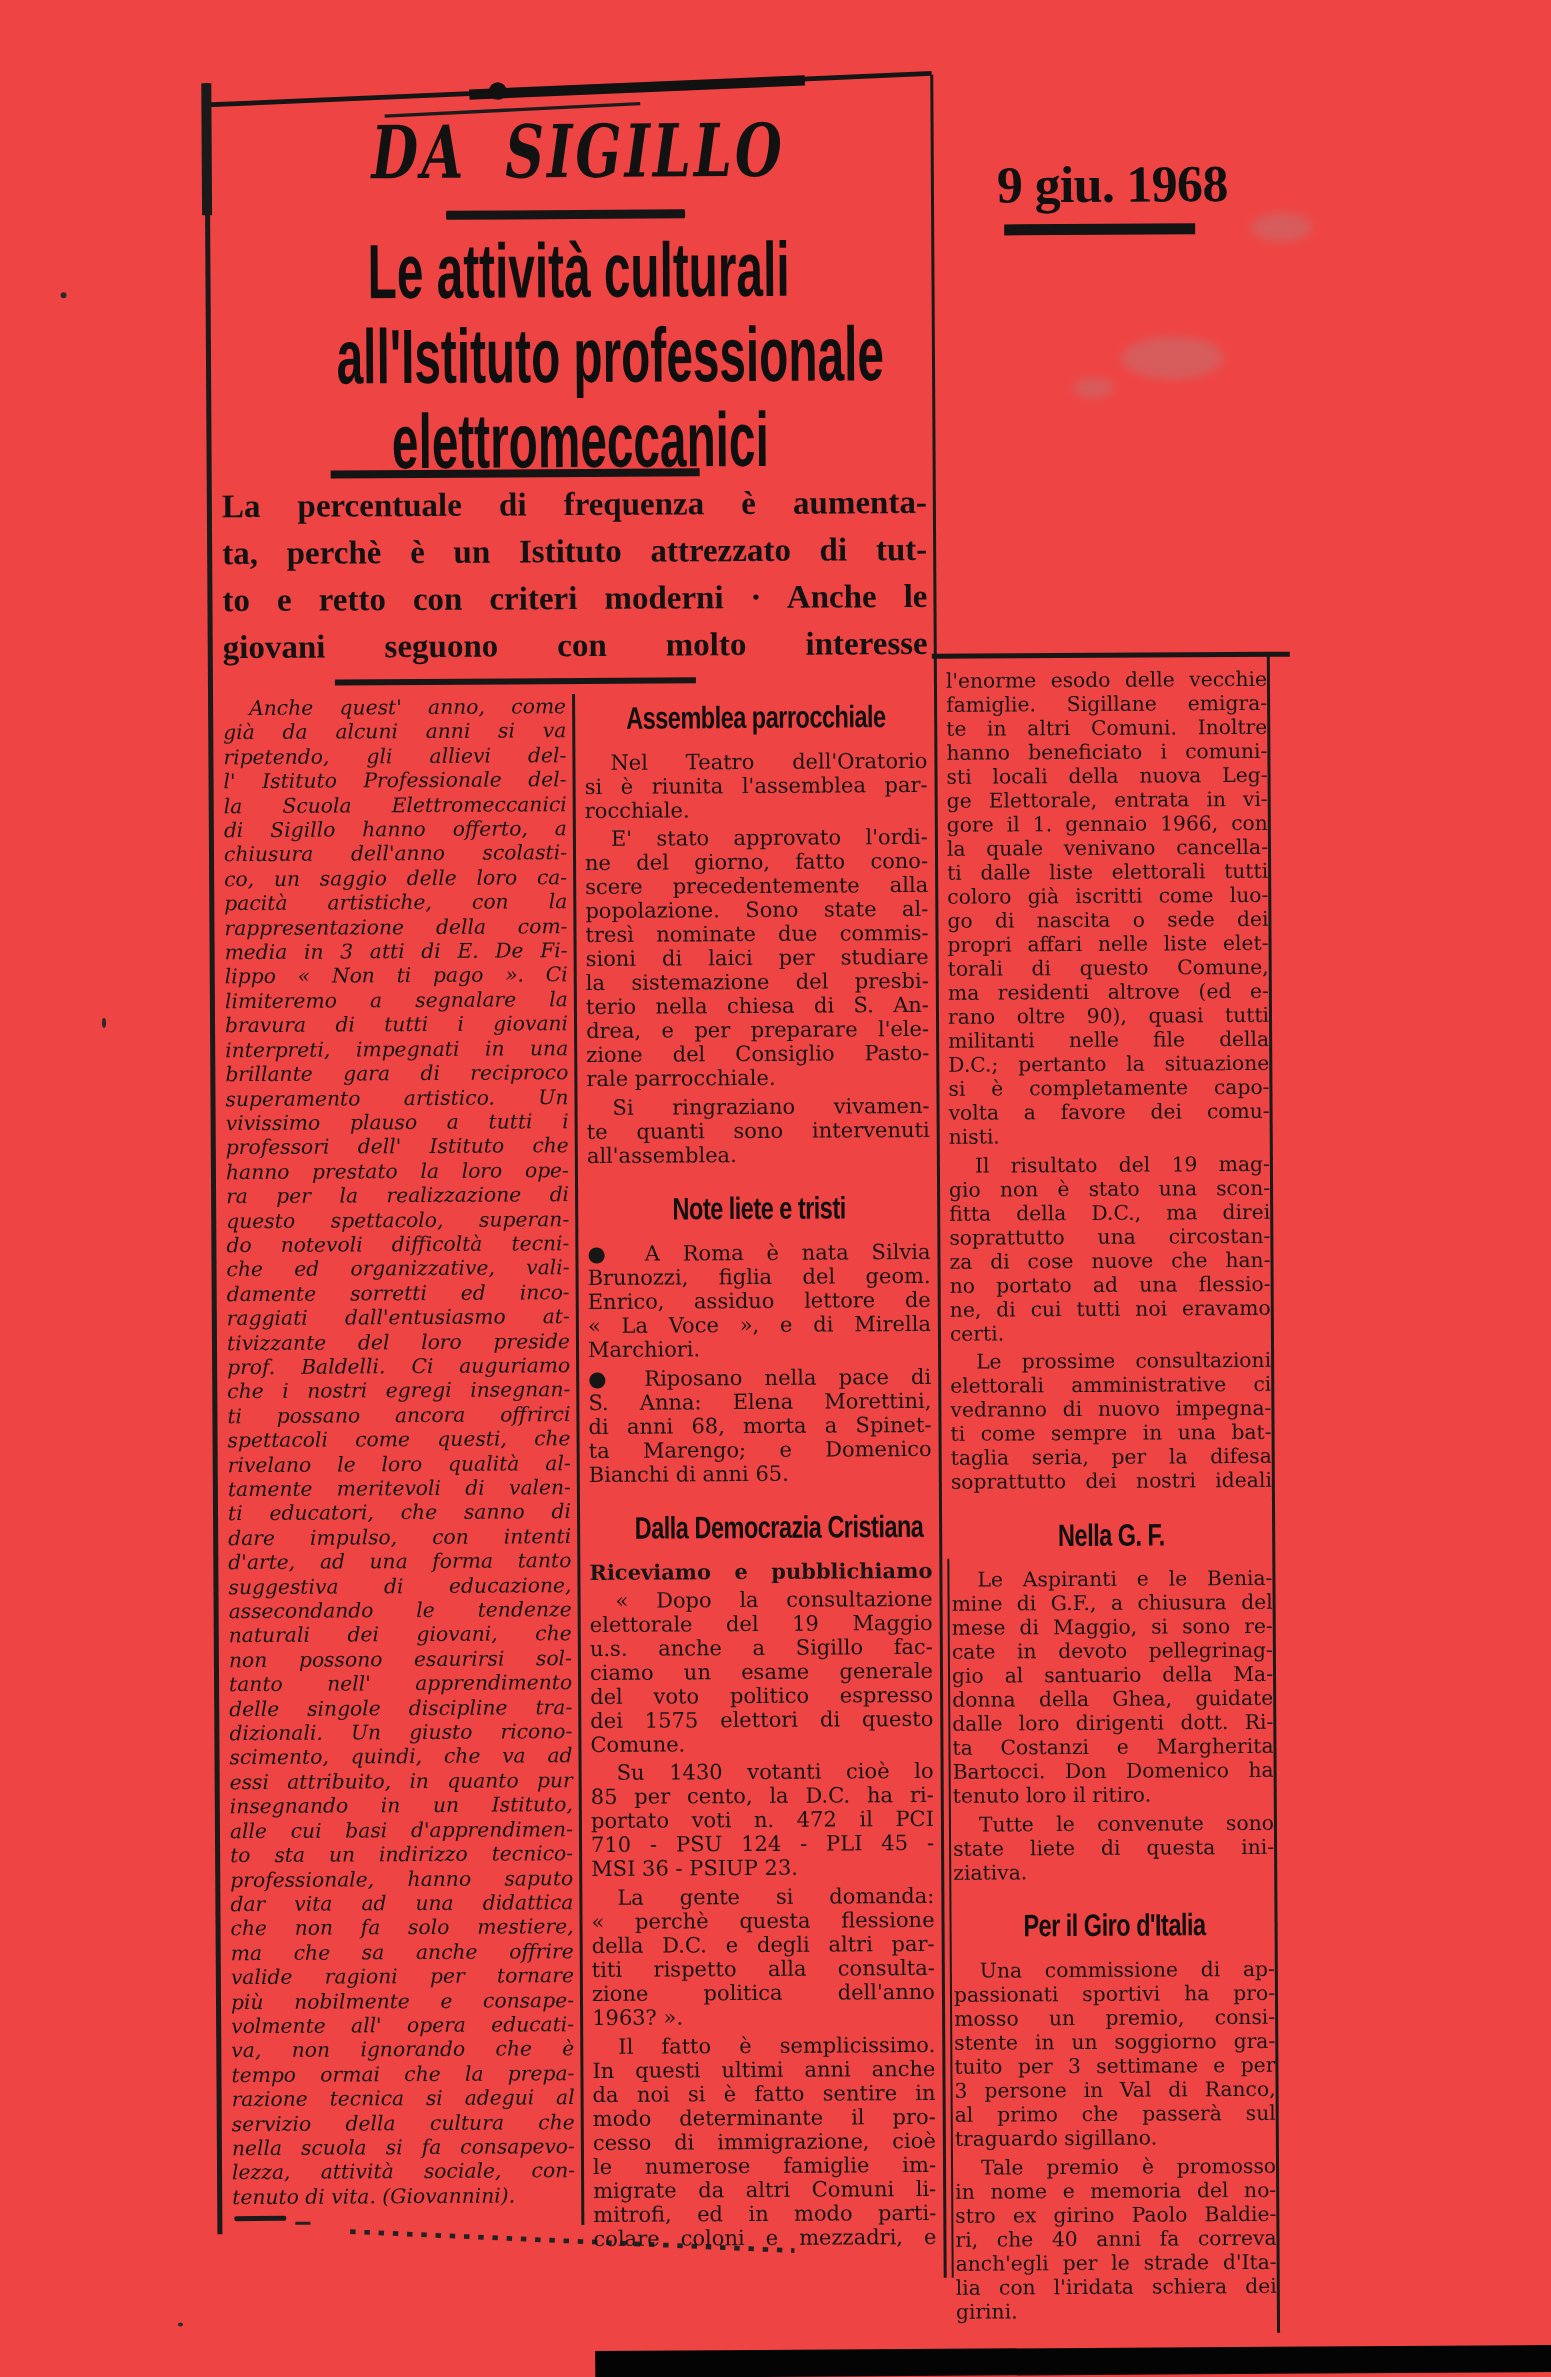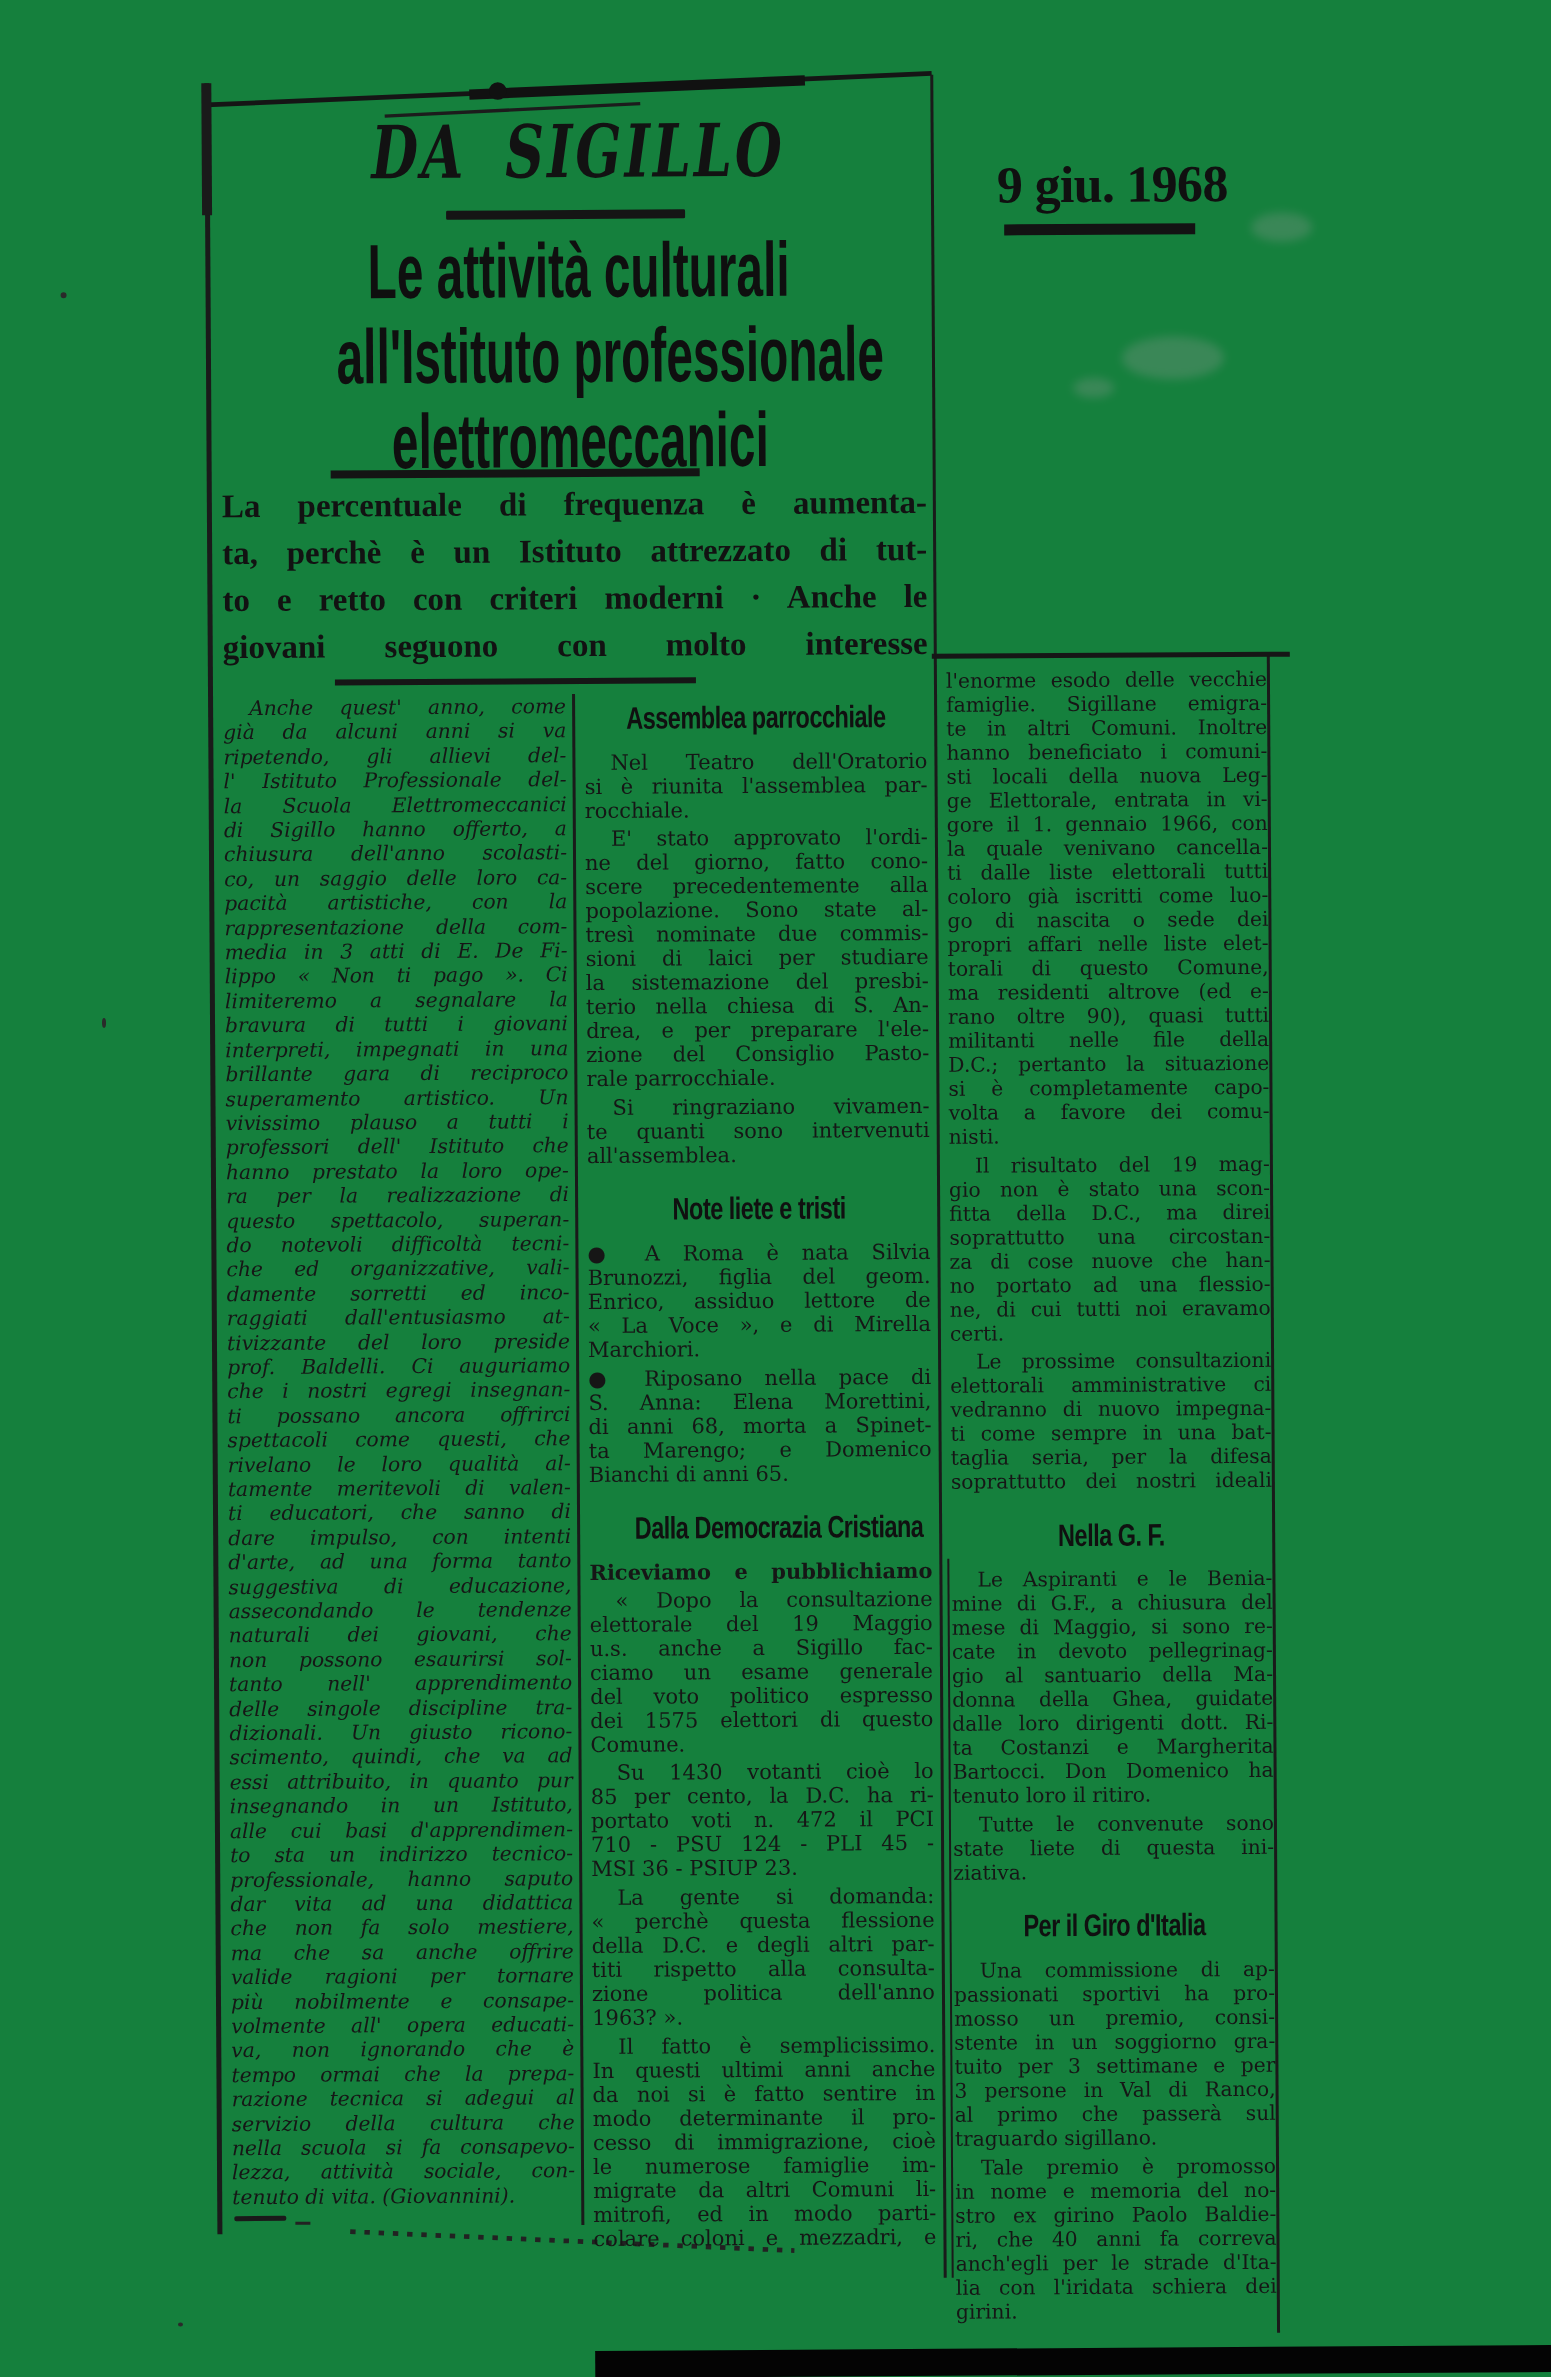--- a/index.html
+++ b/index.html
@@ -1,18 +1,18 @@
 <!DOCTYPE html>
 <html style="font-size:11px"><head>
 <meta charset="utf-8">
 <style>
   html,body{margin:0;padding:0;background:#e8e8e8;}
   .page{
     position:relative;width:1552px;height:2377px;margin:0 auto;
-    background:#15803d;overflow:hidden;
+    background:#ef4444;overflow:hidden;
     font-family:"DejaVu Serif",serif;color:#161616;
   }
   .sheet{position:absolute;left:0;top:0;width:1552px;height:2377px;
     transform:rotate(-0.35deg);transform-origin:746px 1017px;}
   
   .kicker-wrap{position:absolute;left:183px;top:107px;width:800px;text-align:center;}
   .kicker{display:inline-block;font-style:italic;font-weight:bold;font-size:73px;
     letter-spacing:4.1px;word-spacing:23px;transform:scaleX(0.74);white-space:nowrap;color:#121212;}
   .kicker-rule{position:absolute;left:451px;top:209px;width:239px;height:8.8px;background:#151515;
     border-radius:1.4px;}

